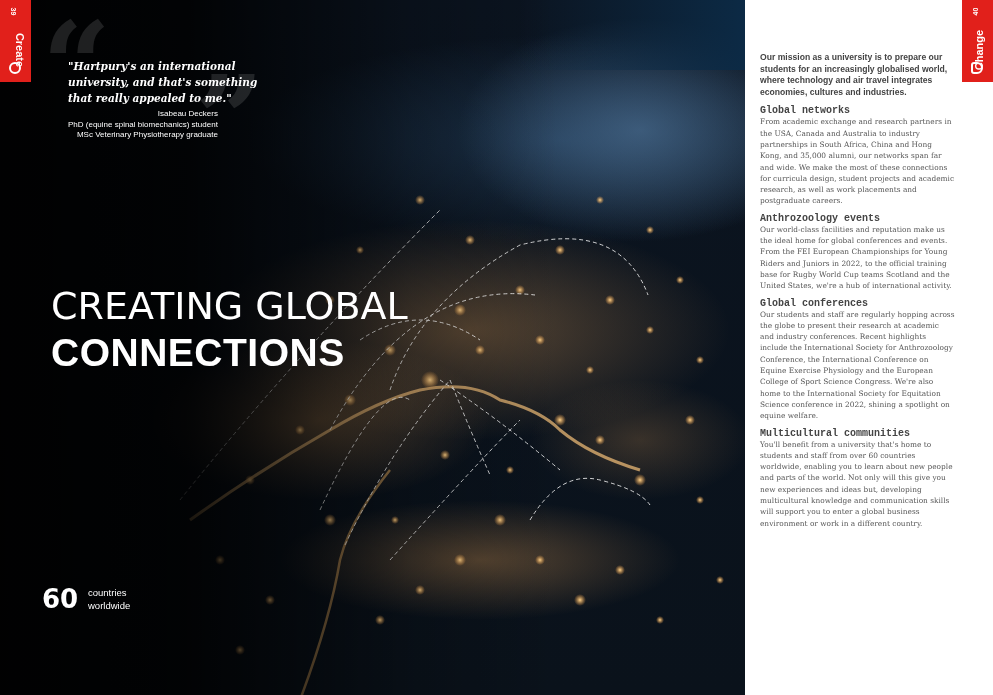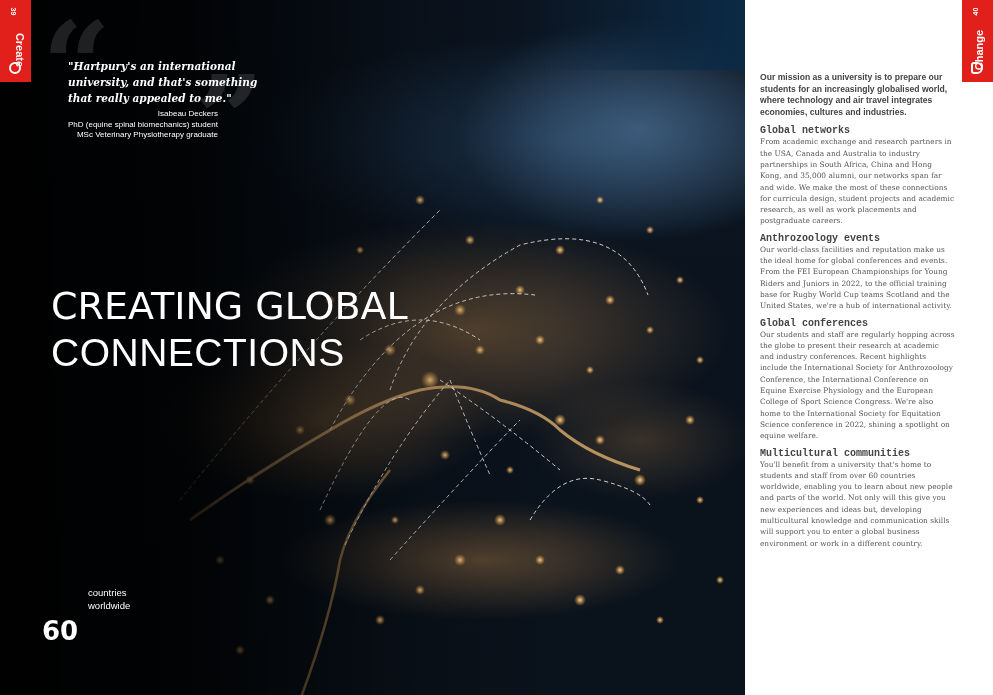--- a/index.html
+++ b/index.html
@@ -70,40 +70,40 @@
   }
 
   .headline {
     position: absolute; left: 51px; top: 283px; color: #ffffff; white-space: nowrap;
   }
   .headline .light {
     font-family: "DejaVu Sans", sans-serif; font-weight: normal; font-size: 38px;
     letter-spacing: 0px; line-height: 46px; display: block; transform: scaleY(1.0);
   }
   .headline .bold {
-    font-family: "Liberation Sans", sans-serif; font-weight: normal; font-size: 39px;
+    font-family: "Liberation Sans", sans-serif; font-weight: bold; font-size: 39px;
     line-height: 48px; display: block; letter-spacing: 0.5px;
   }
 
   .stat-number {
-    position: absolute; left: 42px; top: 616px; color: #ffffff;
+    position: absolute; left: 42px; top: 584px; color: #ffffff;
     font-family: "DejaVu Sans", sans-serif; font-weight: bold; font-size: 26px; line-height: 30px;
   }
   .stat-label {
     position: absolute; left: 88px; top: 586px; color: #ffffff;
     font-family: "Liberation Sans", sans-serif; font-weight: normal; font-size: 9.5px; line-height: 13px;
   }
   .stat-desc {
     position: absolute; left: 42px; top: 617px; width: 225px; color: #ffffff;
     font-family: "DejaVu Serif", serif; font-size: 8.3px; line-height: 12px;
   }
 
   
   .text-col {
-    position: absolute; left: 760px; top: 52px; width: 195px; color: #555555; margin-top: 20px;
+    position: absolute; left: 760px; top: 52px; width: 195px; color: #555555;
   }
   .intro {
     font-family: "Liberation Sans", sans-serif; font-weight: bold; font-size: 8.6px;
     line-height: 11.6px; color: #444444; margin: 0 0 7px 0;
   }
   .para {
     font-family: "DejaVu Serif", serif; font-size: 7.4px; line-height: 11.3px;
     color: #555555; margin: 0 0 6px 0;
   }
   .section-title {

